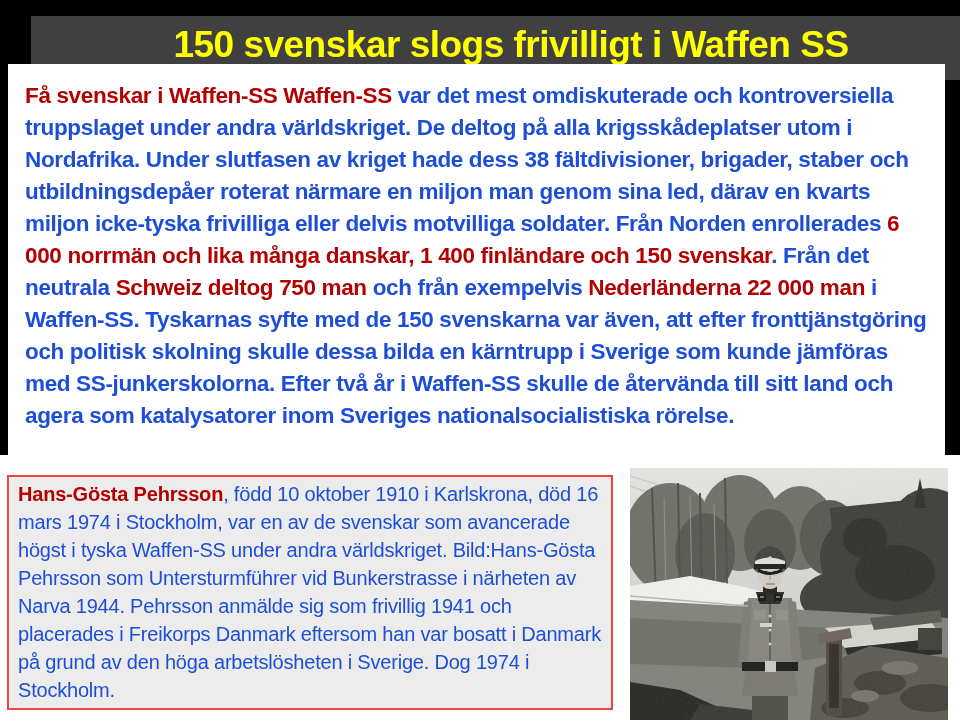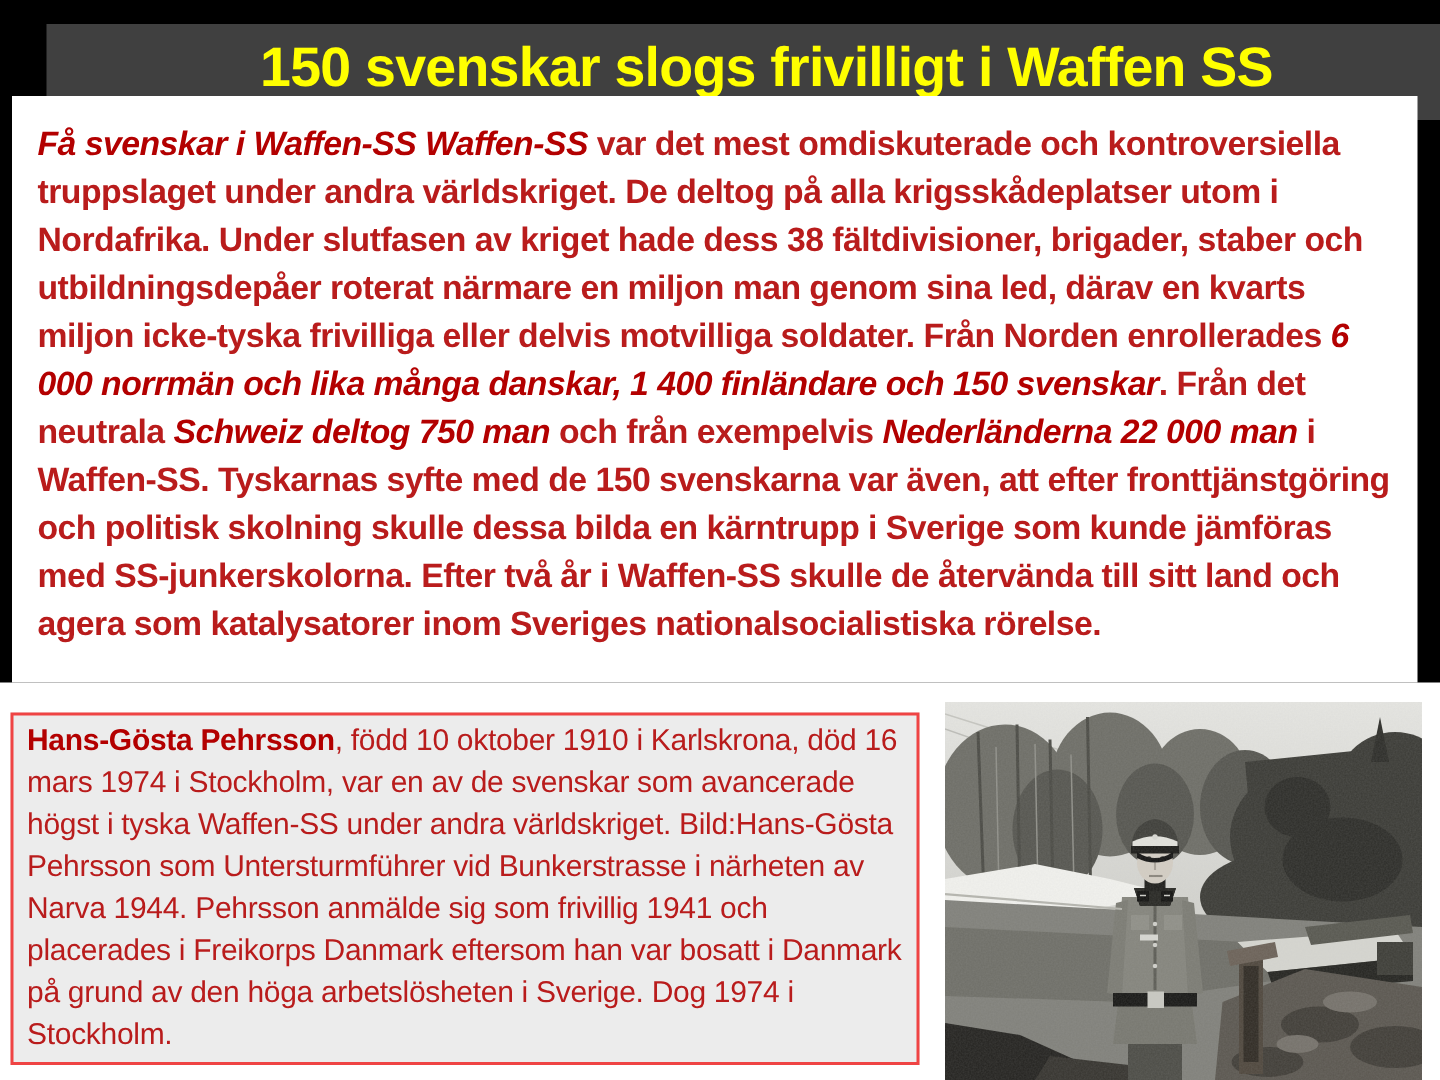--- a/index.html
+++ b/index.html
@@ -39,22 +39,22 @@
     position:absolute;left:7px;top:475px;width:602px;height:231px;
     background:var(--caption-bg,#ececec);border:2px solid #ef4444;
   }
   .caption-text{
     position:absolute;left:9px;top:3px;width:586px;
     font-size:20px;font-weight:normal;line-height:28px;letter-spacing:-0.2px;
     color:#0a0a0a;
   }
 
   
-  .seg.black{color:#b91c1c;}
-  .seg.red{color:var(--accent-red,#b30000);font-style:italic;}
+  .seg.black{color:#1d4ed8;}
+  .seg.red{color:var(--accent-red,#b30000);}
   .seg.red-bold{color:var(--accent-red,#b30000);font-weight:bold;}
 
   
   .photo{
     position:absolute;left:630px;top:468px;width:318px;height:252px;
   }
   .photo svg{display:block;width:100%;height:100%;}
 </style>
 </head>
 <body>

